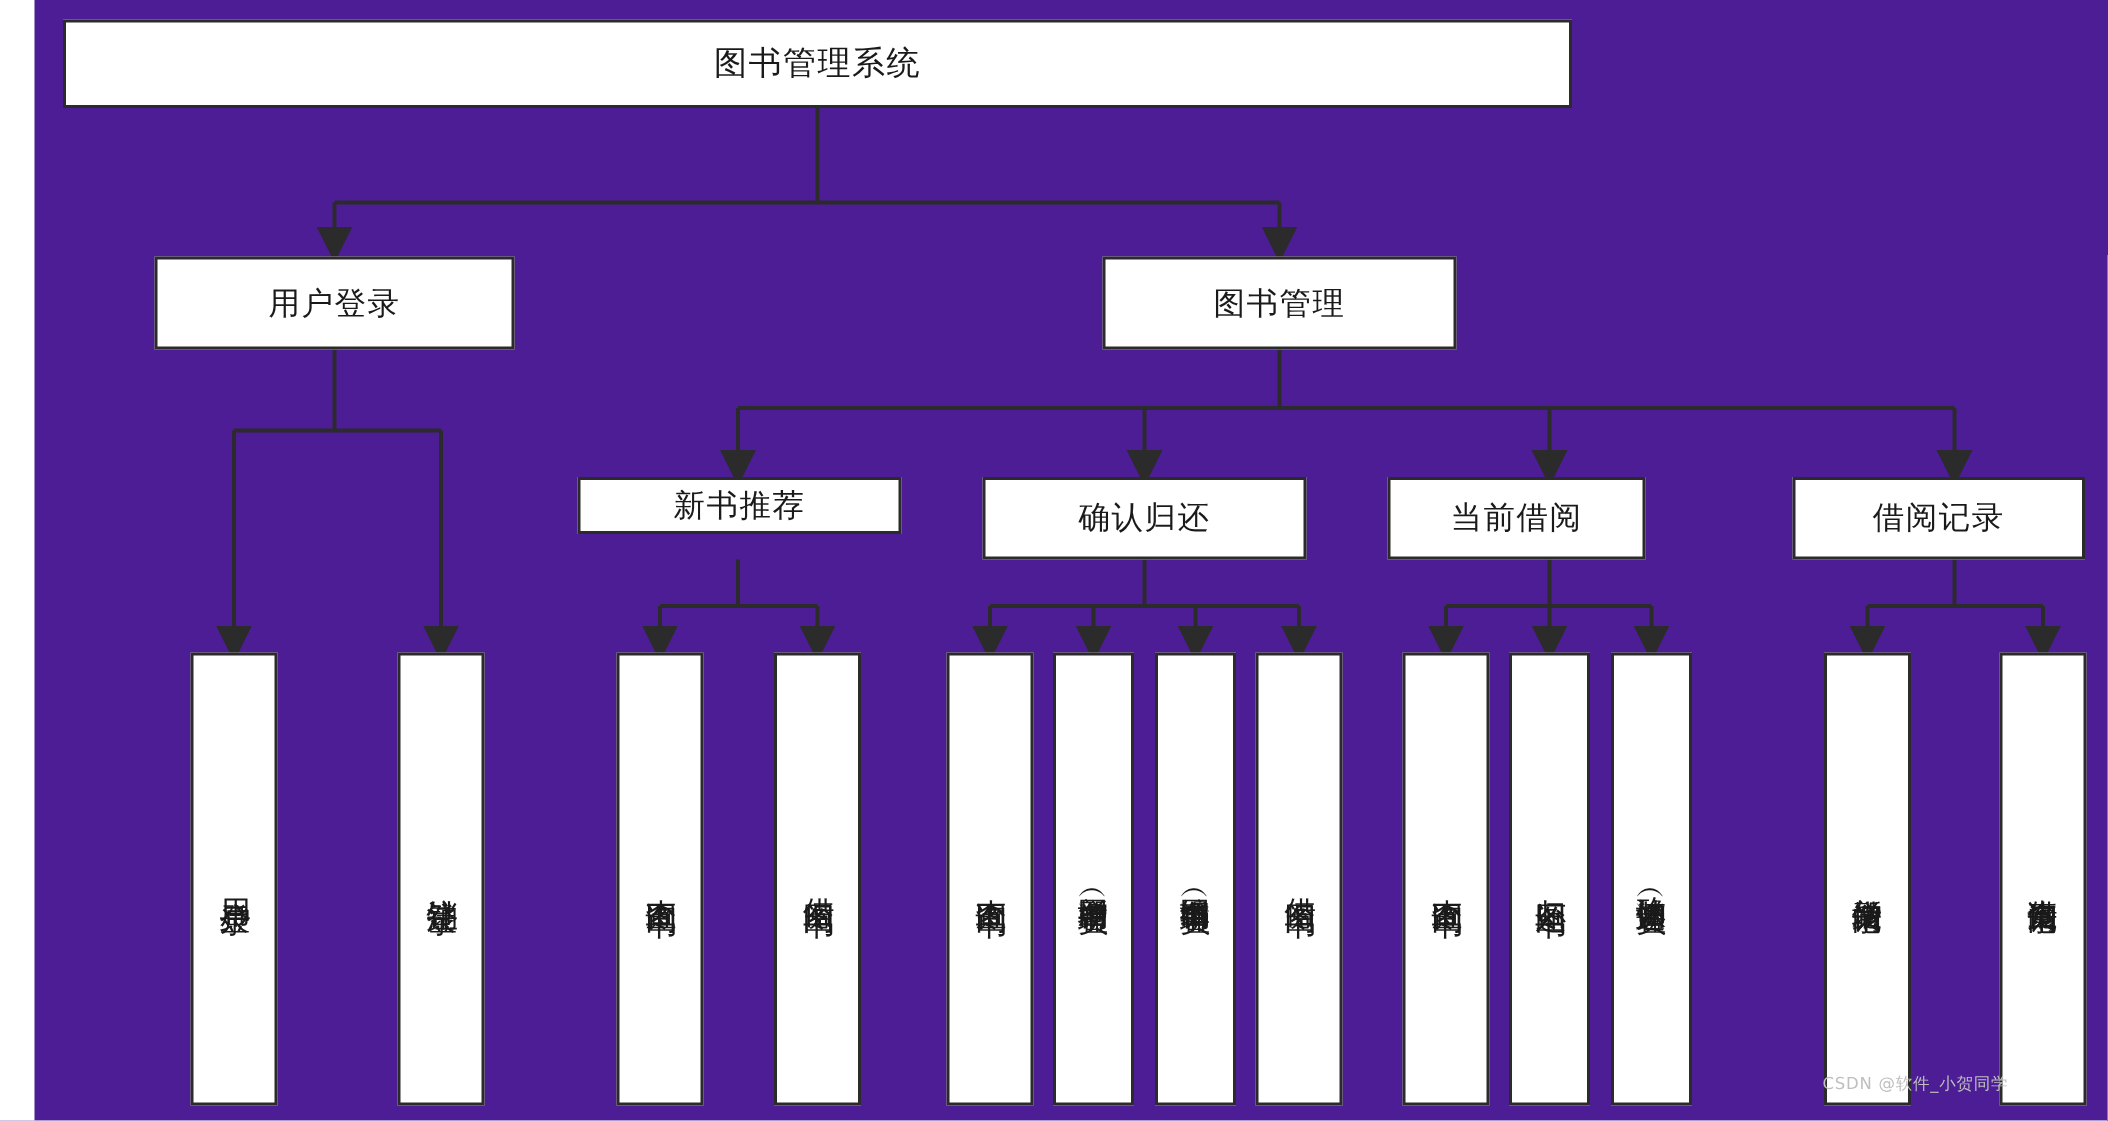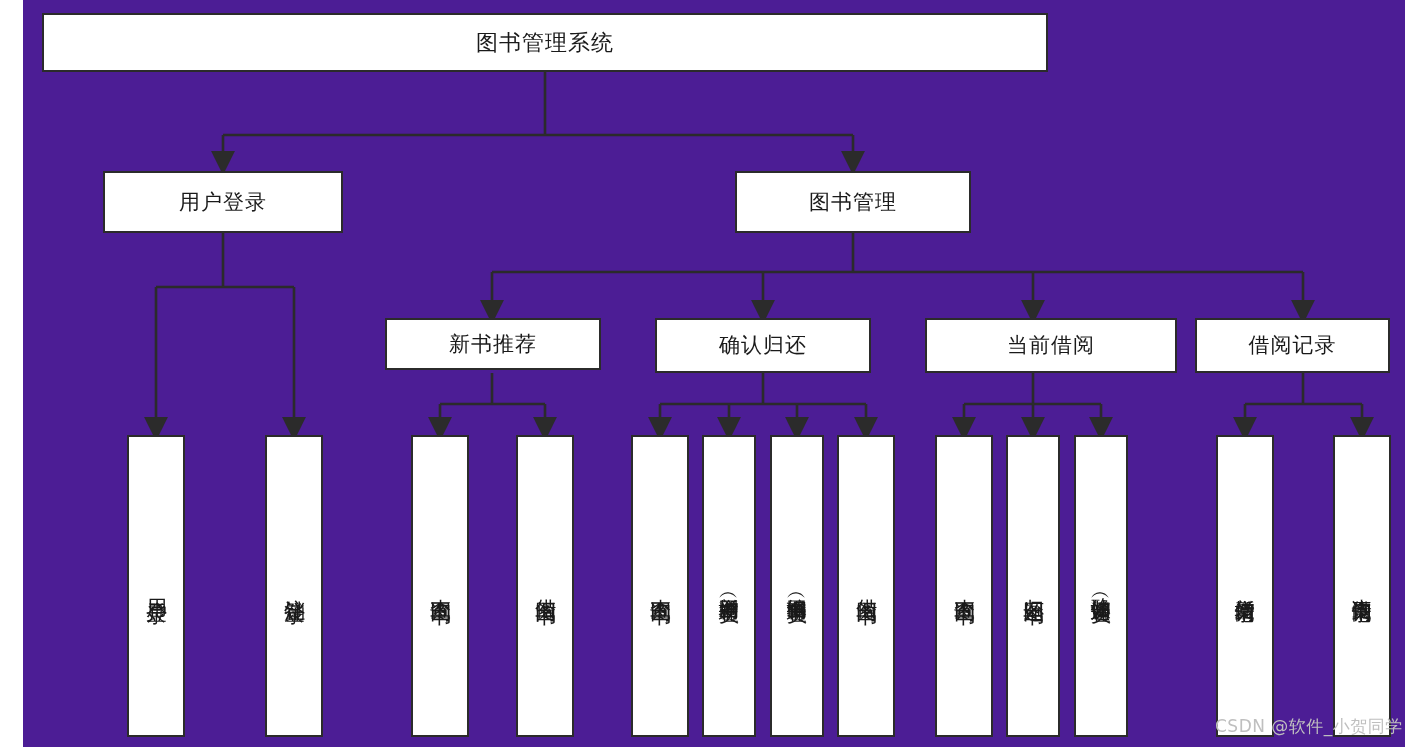--- a/index.html
+++ b/index.html
@@ -67,21 +67,21 @@
     overflow: visible;
     text-align: center;
   }
   .node.vert.narrow .label {
     font-size: 20px;
     letter-spacing: 1px;
   }
   .watermark {
     position: absolute;
     color: #bfbfbf;
-    font-size: 17px;
+    font-size: 11px;
     letter-spacing: 0.5px;
     white-space: nowrap;
     user-select: none;
   }
 </style>
 </head>
 <body>
 
 <div id="canvas">
 
@@ -139,27 +139,27 @@
     <span class="label">图书管理系统</span>
   </div>
 
   <div class="node horiz" style="left:80px; top:171px; width:240px; height:62px;">
     <span class="label">用户登录</span>
   </div>
   <div class="node horiz" style="left:712px; top:171px; width:236px; height:62px;">
     <span class="label">图书管理</span>
   </div>
 
-  <div class="node horiz" style="left:362px; top:318px; width:216px; height:52px;">
+  <div class="node horiz" style="left:362px; top:318px; width:216px; height:38px;">
     <span class="label">新书推荐</span>
   </div>
   <div class="node horiz" style="left:632px; top:318px; width:216px; height:55px;">
     <span class="label">确认归还</span>
   </div>
-  <div class="node horiz" style="left:902px; top:318px; width:252px; height:55px;">
+  <div class="node horiz" style="left:902px; top:318px; width:172px; height:55px;">
     <span class="label">当前借阅</span>
   </div>
   <div class="node horiz" style="left:1172px; top:318px; width:195px; height:55px;">
     <span class="label">借阅记录</span>
   </div>
 
   <div class="node vert" style="left:104px; top:435px; width:58px; height:302px;">
     <span class="label">用户登录</span>
   </div>
   <div class="node vert" style="left:242px; top:435px; width:58px; height:302px;">

